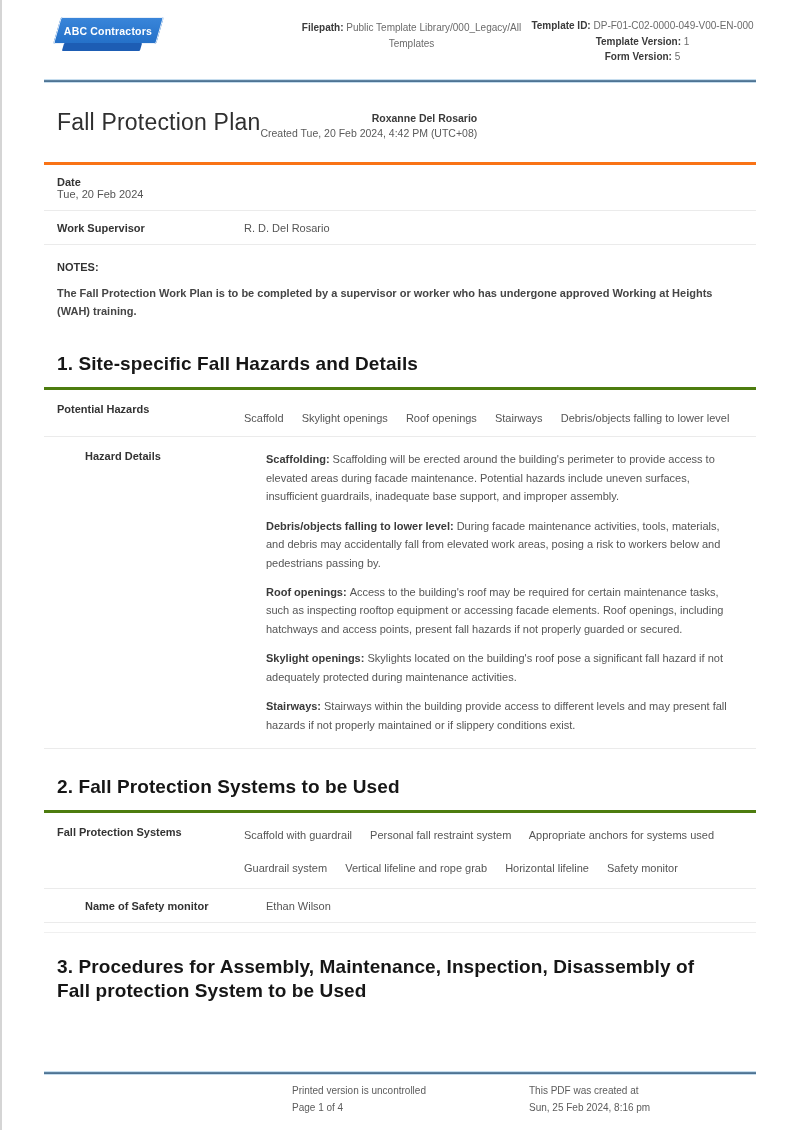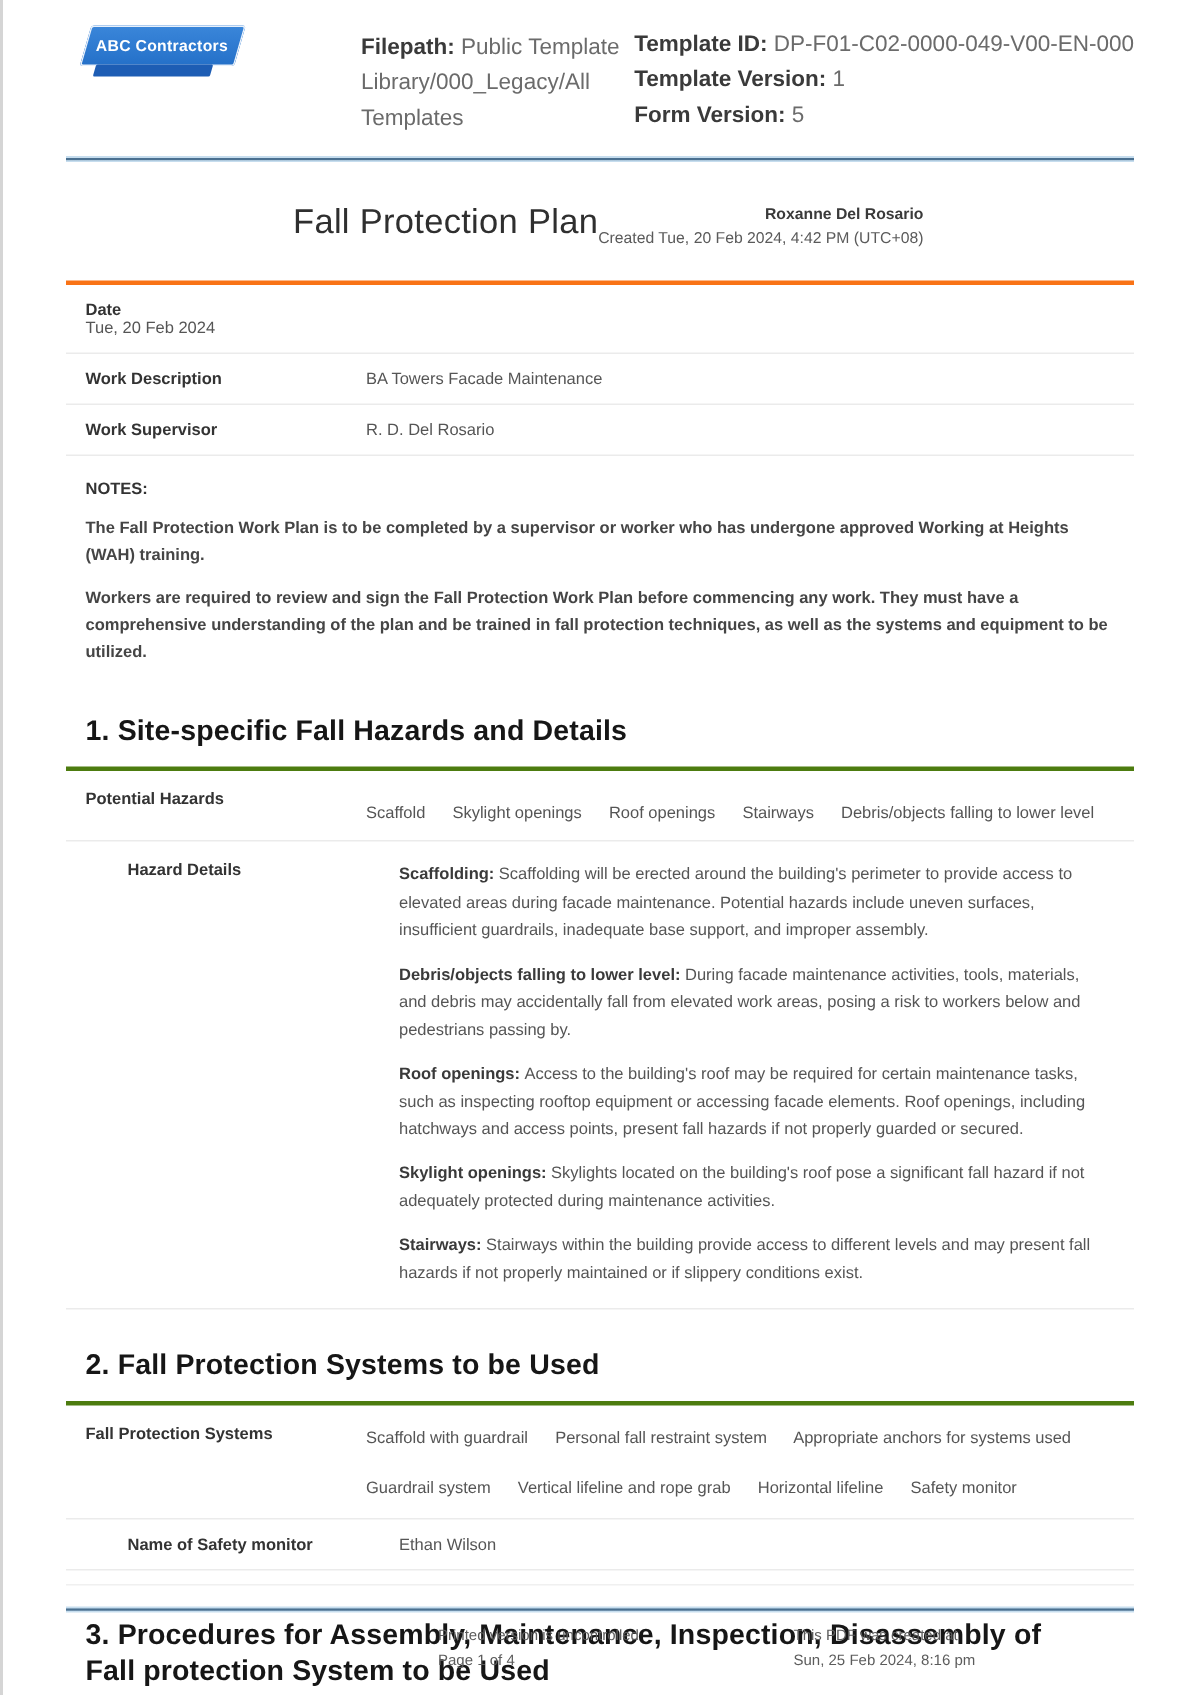--- a/index.html
+++ b/index.html
@@ -16,31 +16,31 @@
   .hdr { display:flex; padding-top:17px; }
   .logo-wrap { width:250px; padding-left:13px; }
   .logo-band {
     width:103px; height:27px; background:linear-gradient(180deg,#3a86da,#2470c8);
     transform:skewX(-16deg); border-radius:2px;
     display:flex; align-items:center; justify-content:center;
     box-shadow:0 0 0 1px #e8f0fa inset;
   }
   .logo-band span { transform:skewX(16deg); color:#fff; font-size:10.5px; font-weight:700; letter-spacing:.2px; }
   .logo-strip { width:78px; height:8px; background:#1d5db4; transform:skewX(-16deg); margin:-1px 0 0 6px; border-radius:1px; }
-  .hdr-meta { font-size:15px; line-height:1.55; color:#6b6b6b; }
+  .hdr-meta { font-size:10px; line-height:1.55; color:#6b6b6b;text-align:center; }
   .hdr-meta b { color:#3a3a3a; font-weight:700; }
   .filepath { width:235px; padding-top:3px; }
   .tmpl { flex:1; padding-top:1px; }
   .tmpl div { white-space:nowrap; }
 
   .blue-rule { height:4px; margin-top:14px;
     background:linear-gradient(180deg,#c6ddee 0%, #c6ddee 25%, #4a7090 40%, #4a7090 62%, #c6ddee 78%, #c6ddee 100%); }
 
   
-  .title-row { display:flex; justify-content:center; align-items:flex-start; padding:26px 2px 0 13px; }
+  .title-row { display:flex; justify-content:flex-start; align-items:flex-start; padding:26px 2px 0 13px; }
   .doc-title { font-size:23px; font-weight:500; color:#2f2f2f; letter-spacing:.2px; }
   .creator { text-align:right; font-size:10.5px; line-height:1.5; color:#5a5a5a; padding-top:2px; }
   .creator .author { font-weight:700; color:#3a3a3a; }
 
   
   .rows { margin-top:20px; }
   .row { display:flex; border-bottom:1px solid #ebebeb; padding:11px 0 10px 13px; font-size:11px; }
   .row .lab { width:187px; font-weight:700; color:#333; flex-shrink:0; }
   .row .val { color:#555; }
   .row.first { border-top:3px solid #f97316;flex-direction:column; }
@@ -114,33 +114,28 @@
         <div>Created Tue, 20 Feb 2024, 4:42 PM (UTC+08)</div>
       </div>
     </div>
 
     <div class="rows">
       <div class="row first">
         <div class="lab">Date</div>
         <div class="val">Tue, 20 Feb 2024</div>
       </div>
       <div class="row">
-        <div class="lab">Work Description</div>
-        <div class="val">BA Towers Facade Maintenance</div>
-      </div>
-      <div class="row">
         <div class="lab">Work Supervisor</div>
         <div class="val">R. D. Del Rosario</div>
       </div>
     </div>
 
     <div class="notes">
       <div class="nh">NOTES:</div>
       <p>The Fall Protection Work Plan is to be completed by a supervisor or worker who has undergone approved Working at Heights (WAH) training.</p>
-      <p>Workers are required to review and sign the Fall Protection Work Plan before commencing any work. They must have a comprehensive understanding of the plan and be trained in fall protection techniques, as well as the systems and equipment to be utilized.</p>
     </div>
 
     <div class="sec-head">1. Site-specific Fall Hazards and Details</div>
     <div class="row haz-row">
       <div class="lab">Potential Hazards</div>
       <div class="val inline-list" style="padding-top:9px;">
         <span>Scaffold</span>
         <span>Skylight openings</span>
         <span>Roof openings</span>
         <span>Stairways</span>

